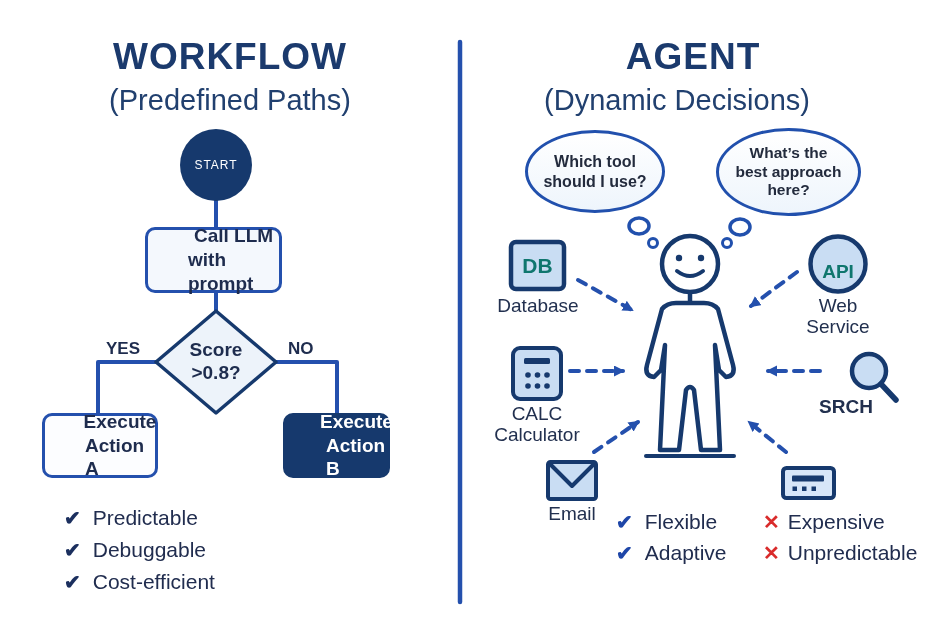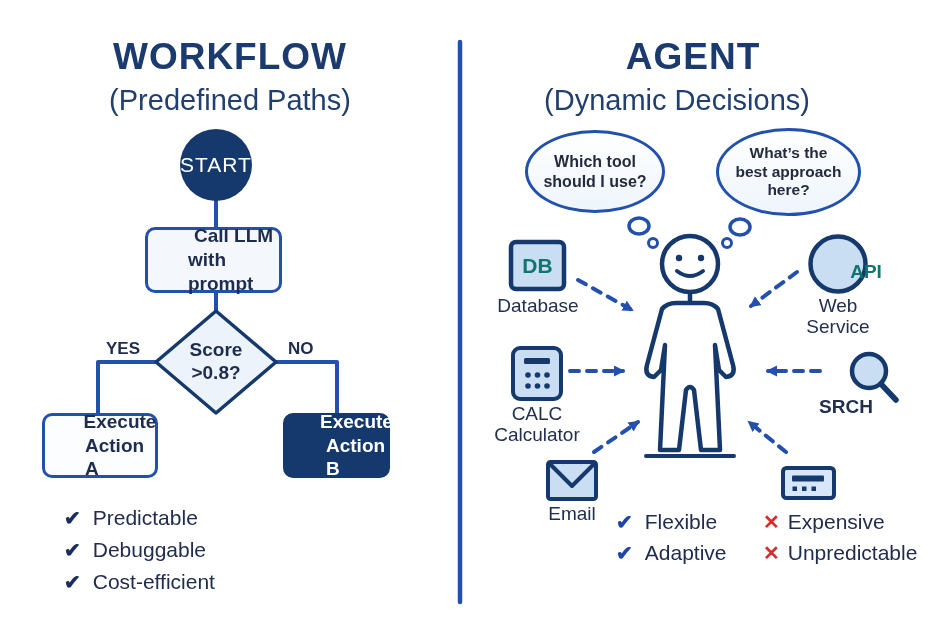--- a/index.html
+++ b/index.html
@@ -6,21 +6,21 @@
   .canvas{
     position:relative;width:936px;height:624px;background:#ffffff;
     font-family:"Liberation Sans",sans-serif;overflow:hidden;
   }
   .abs{position:absolute;}
   svg.layer{position:absolute;left:0;top:0;width:936px;height:624px;}
 
   .title{font-size:37px;font-weight:800;color:#1b3a6d;letter-spacing:1px;text-align:center;}
   .subtitle{font-size:29px;font-weight:500;color:#21406f;text-align:center;}
 
-  .start-label{color:#ffffff;font-size:21px;font-weight:500;letter-spacing:1px;
+  .start-label{color:#ffffff;font-size:12px;font-weight:500;letter-spacing:1px;
     display:flex;align-items:center;justify-content:center;}
 
   .flowbox{box-sizing:border-box;border:3px solid #2450ad;border-radius:10px;
     background:#f4f8fd;display:flex;flex-direction:column;align-items:center;
     justify-content:center;font-size:19px;font-weight:bold;color:#1e2c4e;line-height:1.25;padding-left:40px;}
   .flowbox.dark{background:#16396d;border-color:#16396d;color:#ffffff;}
   .flowbox.white{background:#fcfdff;}
 
   .diamond-text{display:flex;flex-direction:column;align-items:center;justify-content:center;
     font-size:19px;font-weight:bold;color:#1e2c4e;line-height:1.2;}
@@ -174,21 +174,21 @@
   </div>
   <div class="abs bubble" style="left:716px;top:128px;width:145px;height:88px;font-size:15.5px;">
     <div>What’s the</div>
     <div>best approach</div>
     <div>here?</div>
   </div>
 
   <div class="abs icon-letter" style="left:511px;top:242px;width:53px;height:47px;font-size:21px;">DB</div>
   <div class="abs tool-label" style="left:538px;top:295px;">Database</div>
 
-  <div class="abs icon-letter" style="left:810px;top:236px;width:56px;height:72px;font-size:19px;margin-left:28px;">API</div>
+  <div class="abs icon-letter" style="left:810px;top:236px;width:56px;height:72px;font-size:19px;">API</div>
   <div class="abs tool-label" style="left:838px;top:295px;">
     <div>Web</div>
     <div>Service</div>
   </div>
 
   <div class="abs tool-label" style="left:537px;top:403px;">
     <div>CALC</div>
     <div>Calculator</div>
   </div>
 

